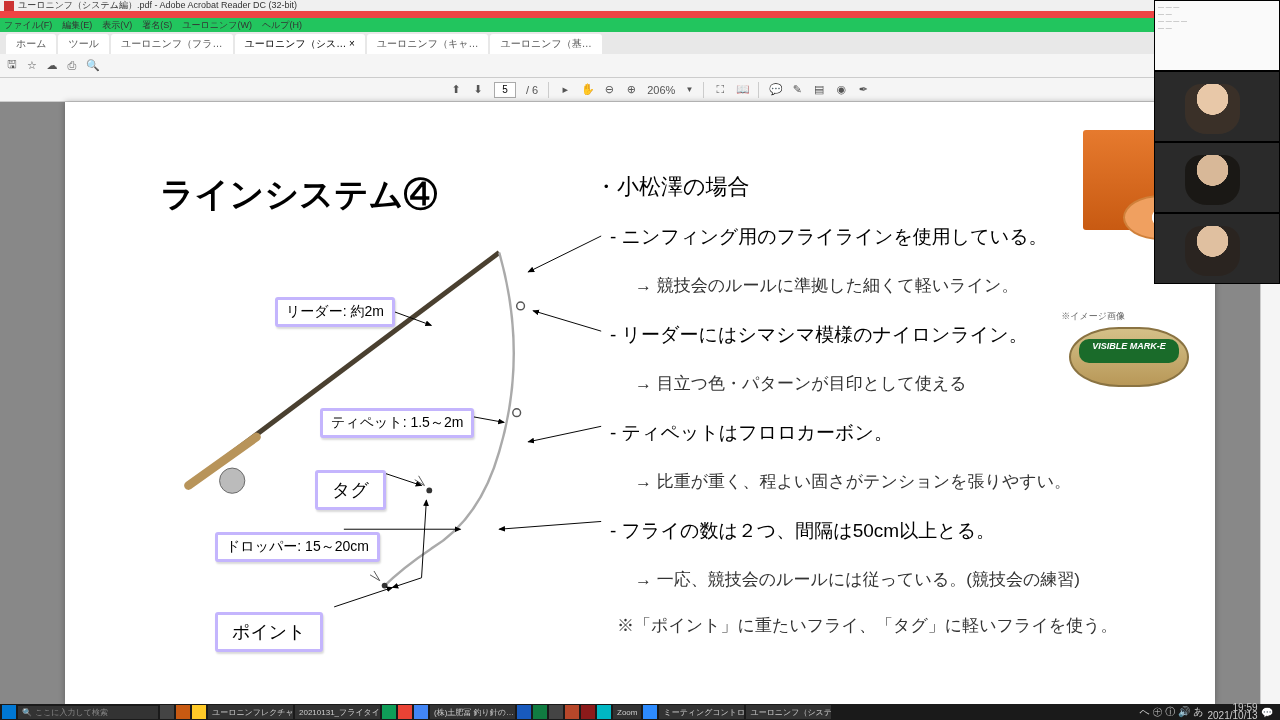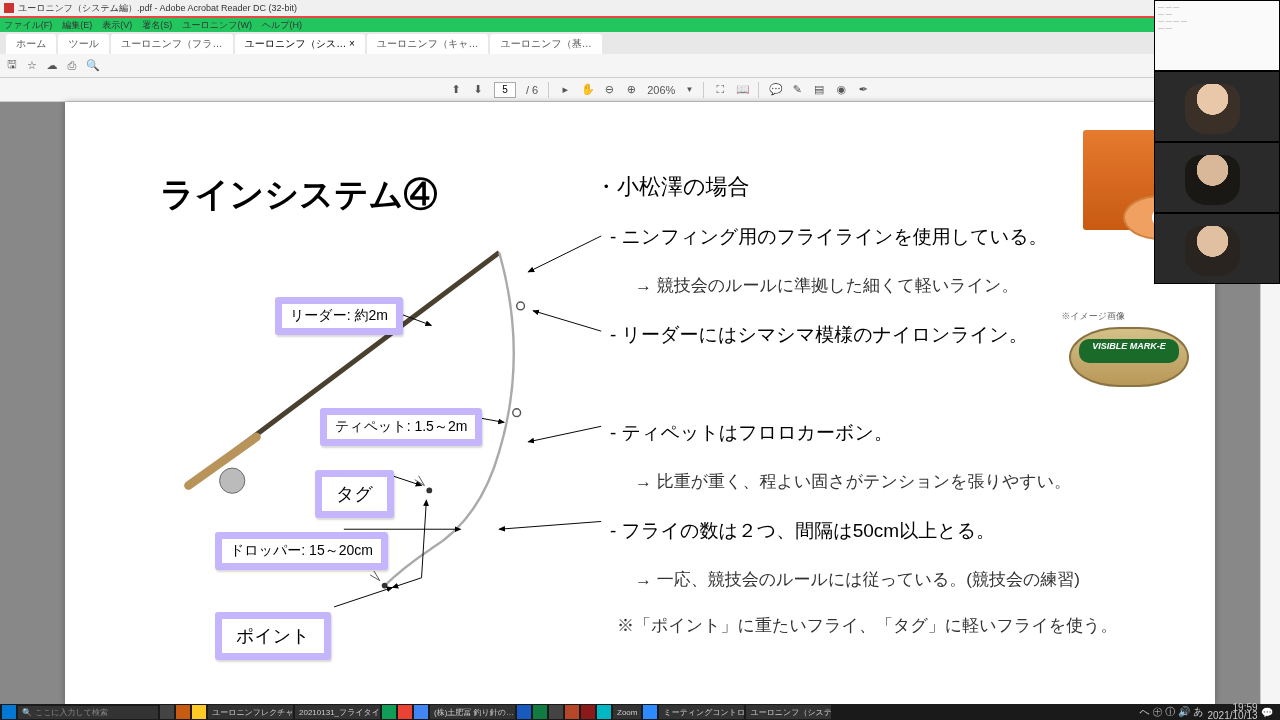--- a/index.html
+++ b/index.html
@@ -1,34 +1,34 @@
 <!DOCTYPE html>
 <html><head>
 <meta charset="utf-8">
 <style>
 *{box-sizing:border-box;margin:0;padding:0;font-family:"Meiryo","Hiragino Sans",sans-serif}
 body{width:1280px;height:720px;overflow:hidden;background:#fff;position:relative;font-size:11px}
-.titlebar{height:18px;background:#f0f0f0;display:flex;align-items:center;padding:0 4px;font-size:9px;color:#333;border-bottom:2px solid #ef4444}
+.titlebar{height:18px;background:#f0f0f0;display:flex;align-items:center;padding:0 4px;font-size:9px;color:#333;border-bottom:7px solid #ef4444}
 .titlebar .pdf-ico{width:10px;height:10px;background:#c33;margin-right:4px}
 .menubar{height:14px;background:#22c55e;display:flex;align-items:center;padding:0 4px;font-size:9px;color:#333;gap:10px}
 .tabbar{height:22px;background:#e8e8e8;display:flex;align-items:flex-end;padding:0 6px;font-size:10px}
 .tab{padding:3px 10px;background:#ffffff;margin-right:2px;border-radius:3px 3px 0 0;color:#555;display:flex;align-items:center;gap:4px}
 .tab.active{background:#fff;color:#000}
 .toolbar{height:24px;background:#f5f5f5;border-bottom:1px solid #ccc;display:flex;align-items:center;padding:0 6px;gap:8px;font-size:11px;color:#555}
 .toolbar2{height:24px;background:#f5f5f5;border-bottom:1px solid #ccc;display:flex;align-items:center;padding:0 10px;gap:10px;font-size:11px;color:#555}
 .toolbar2 .sep{width:1px;height:16px;background:#ccc}
 .page-input{width:22px;height:16px;border:1px solid #aaa;text-align:center;font-size:10px}
 .content{position:absolute;top:102px;left:0;right:0;bottom:16px;background:#888;display:flex}
 .pdfpage{background:#fff;margin:0 auto;width:1150px;height:100%;position:relative;box-shadow:0 0 6px rgba(0,0,0,.3)}
 .sidepanel{position:absolute;right:0;top:102px;bottom:16px;width:20px;background:#f5f5f5;border-left:1px solid #ccc;display:flex;flex-direction:column;align-items:center;gap:12px;padding-top:10px;font-size:13px;color:#666}
 .slide-title{position:absolute;left:95px;top:70px;font-size:34px;font-weight:700;color:#000}
 .section-head{position:absolute;left:530px;top:70px;font-size:22px;color:#000}
 .body-line{position:absolute;font-size:19px;color:#000;white-space:nowrap}
 .sub-line{position:absolute;font-size:17px;color:#333;white-space:nowrap}
-.label-box{position:absolute;background:#fff;border:7px solid #c4b5fd;border-radius:3px;padding:3px 8px;font-size:14px;color:#000;box-shadow:1px 2px 2px rgba(0,0,0,.15)}
+.label-box{position:absolute;background:#fff;border:3px solid #c4b5fd;border-radius:3px;padding:3px 8px;font-size:14px;color:#000;box-shadow:1px 2px 2px rgba(0,0,0,.15)}
 svg.lines{position:absolute;left:0;top:0;width:100%;height:100%;pointer-events:none}
 .prod-img{position:absolute;border:none}
 .box1{width:90px;height:100px;background:linear-gradient(#e67a2e,#c85a12);border-radius:3px}
 .spool1{width:75px;height:45px;border-radius:50%;background:radial-gradient(circle,#fff 0 20%,#f0a060 22% 100%);border:2px solid #d0803a}
 .mark-spool{width:120px;height:60px;border-radius:50%/60%;background:linear-gradient(#d4c088,#b89858);border:2px solid #8a7342;position:relative}
 .mark-lbl{position:absolute;top:10px;left:8px;right:8px;height:24px;background:#1a6b2a;color:#fff;font-size:9px;font-style:italic;font-weight:bold;text-align:center;line-height:12px;border-radius:10px;padding:1px}
 .caption{position:absolute;font-size:9px;color:#666}
 .video-panel{position:absolute;right:0;top:0;width:126px;z-index:5}
 .vcell{width:126px;height:71px;background:#2a2a2a;border:1px solid #000;position:relative;overflow:hidden}
 .vcell.notes{background:#fafafa}
@@ -113,20 +113,21 @@
 
 <div class="content">
   <div class="pdfpage">
 
     <div class="slide-title">ラインシステム④</div>
     <div class="section-head">・小松澤の場合</div>
 
     <div class="body-line" style="left:545px;top:122px">- ニンフィング用のフライラインを使用している。</div>
     <div class="sub-line" style="left:570px;top:172px">→ 競技会のルールに準拠した細くて軽いライン。</div>
     <div class="body-line" style="left:545px;top:220px">- リーダーにはシマシマ模様のナイロンライン。</div>
+    <div class="sub-line" style="left:570px;top:270px">→ 目立つ色・パターンが目印として使える</div>
     <div class="body-line" style="left:545px;top:318px">- ティペットはフロロカーボン。</div>
     <div class="sub-line" style="left:570px;top:368px">→ 比重が重く、程よい固さがテンションを張りやすい。</div>
     <div class="body-line" style="left:545px;top:416px">- フライの数は２つ、間隔は50cm以上とる。</div>
     <div class="sub-line" style="left:570px;top:466px">→ 一応、競技会のルールには従っている。(競技会の練習)</div>
     <div class="sub-line" style="left:552px;top:512px">※「ポイント」に重たいフライ、「タグ」に軽いフライを使う。</div>
 
     <svg class="lines" viewBox="0 0 1150 620">
       <defs>
           <marker id="ah" markerWidth="8" markerHeight="8" refX="6" refY="3" orient="auto">
             <path d="M0,0 L7,3 L0,6 z" fill="#000"></path>

